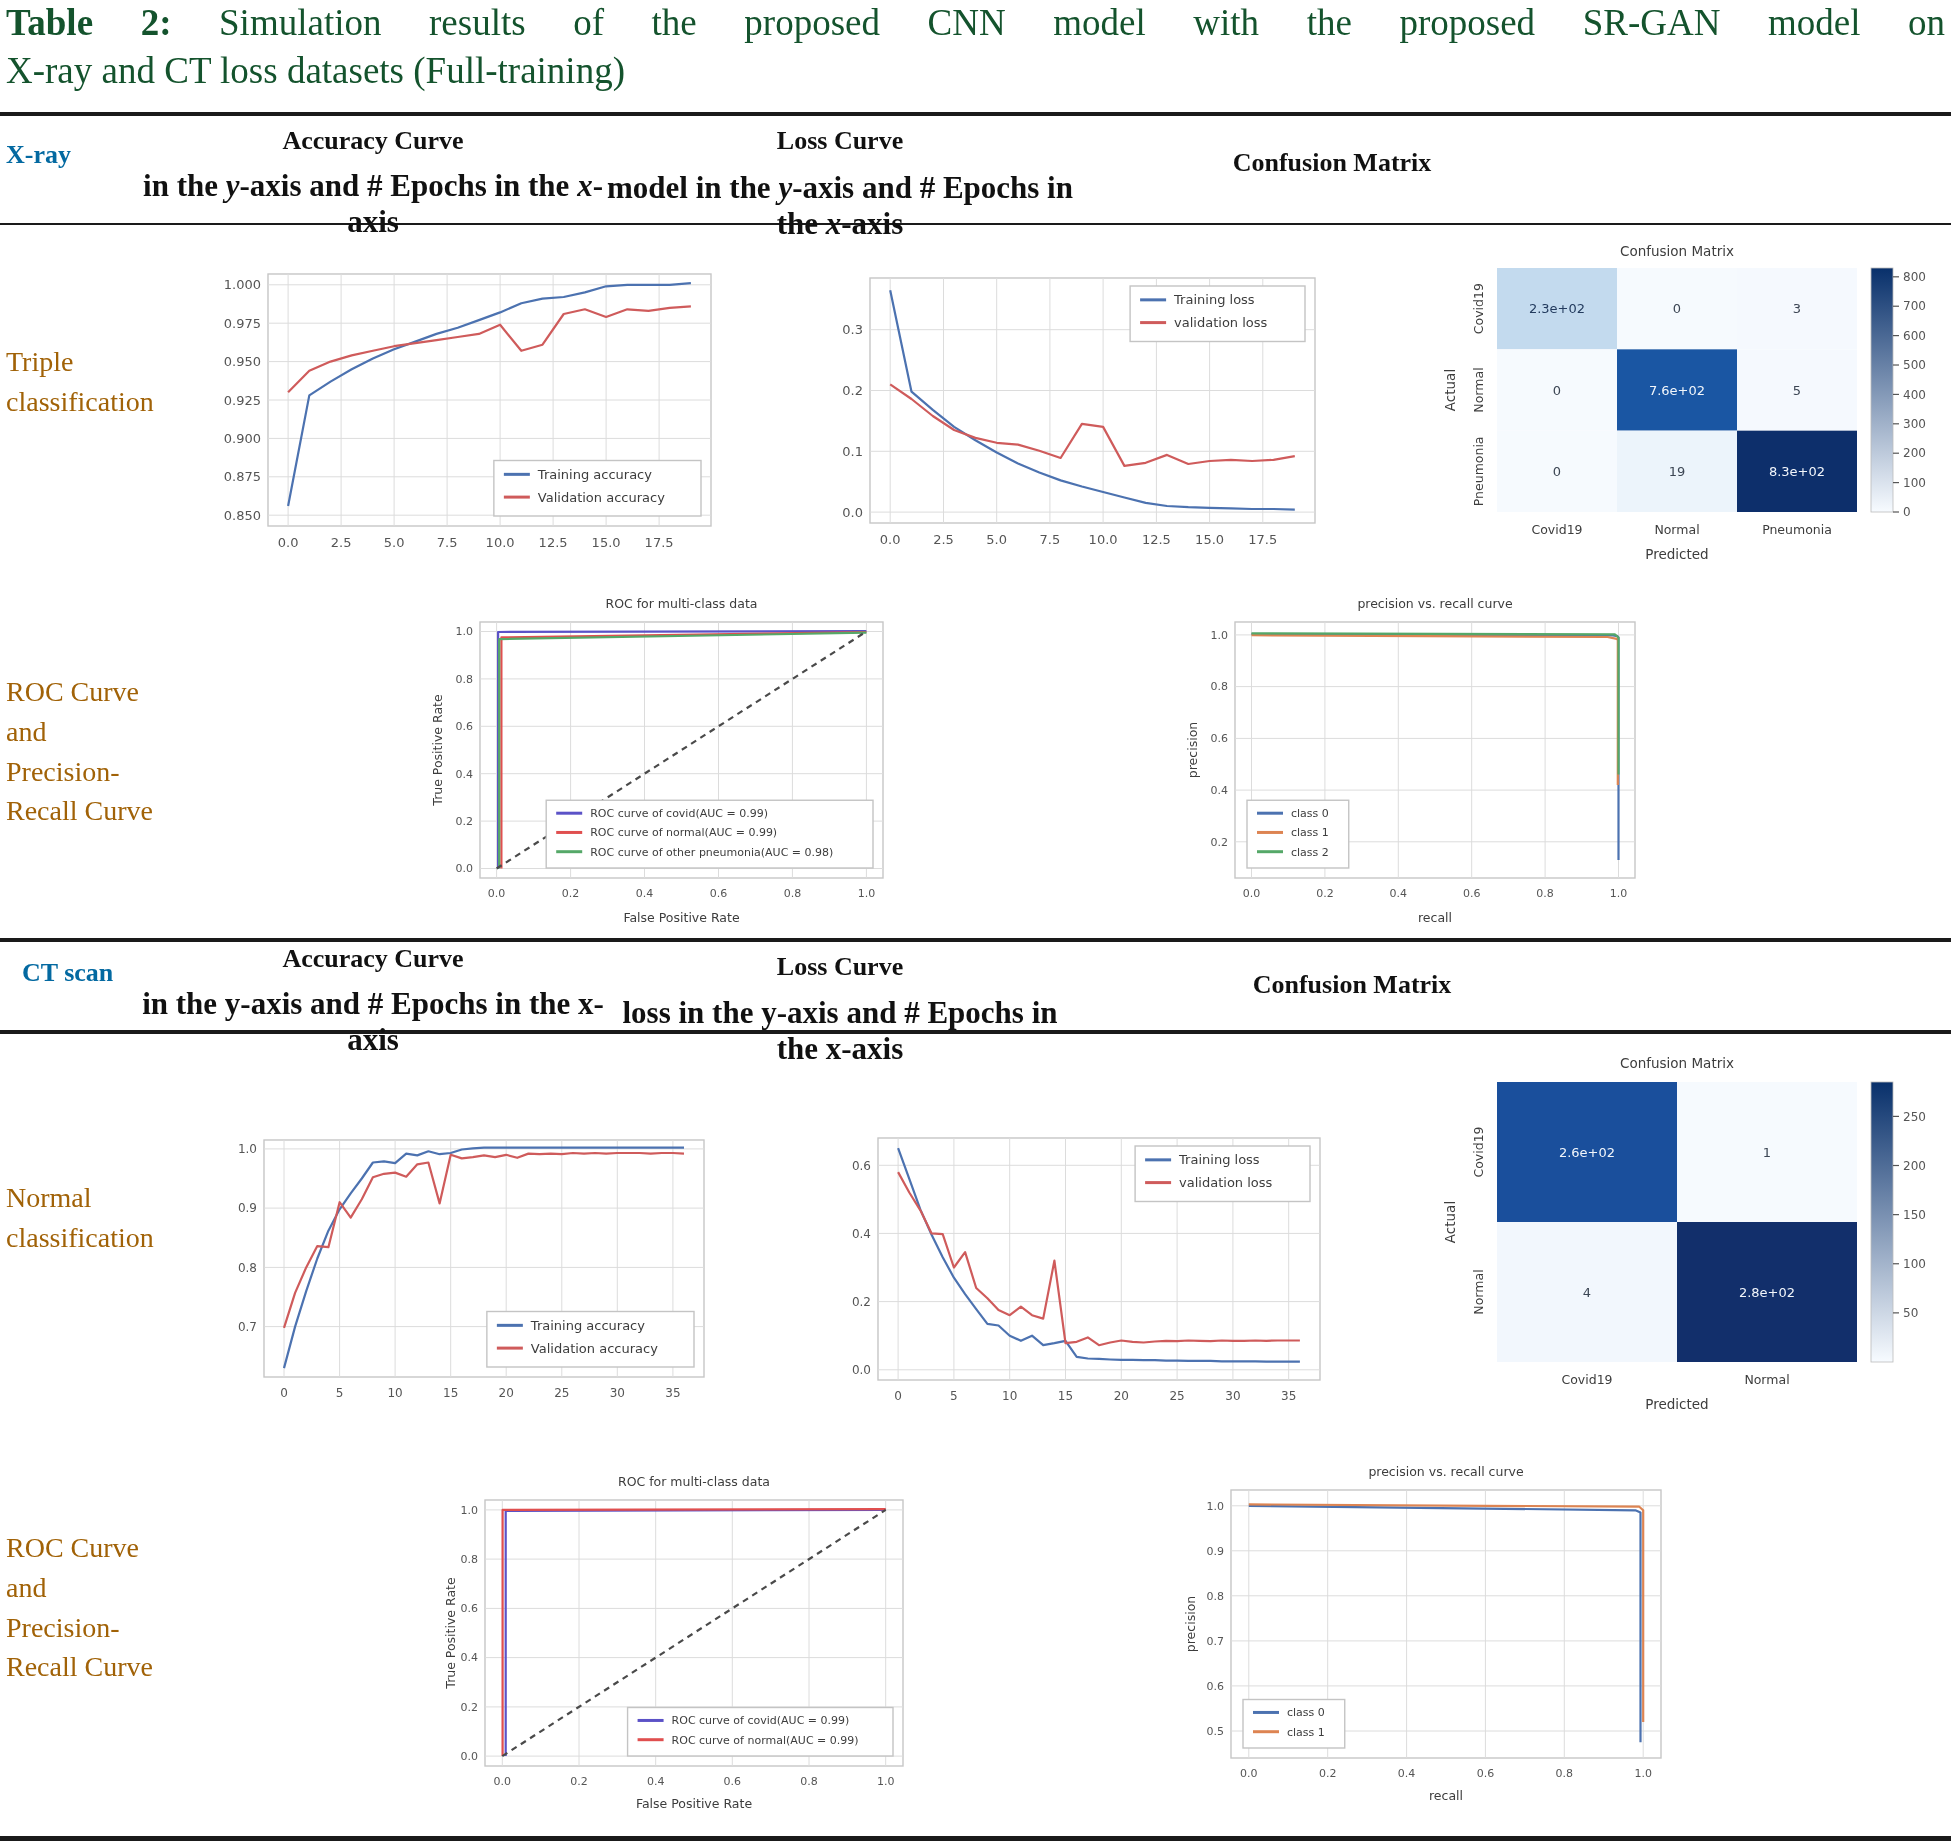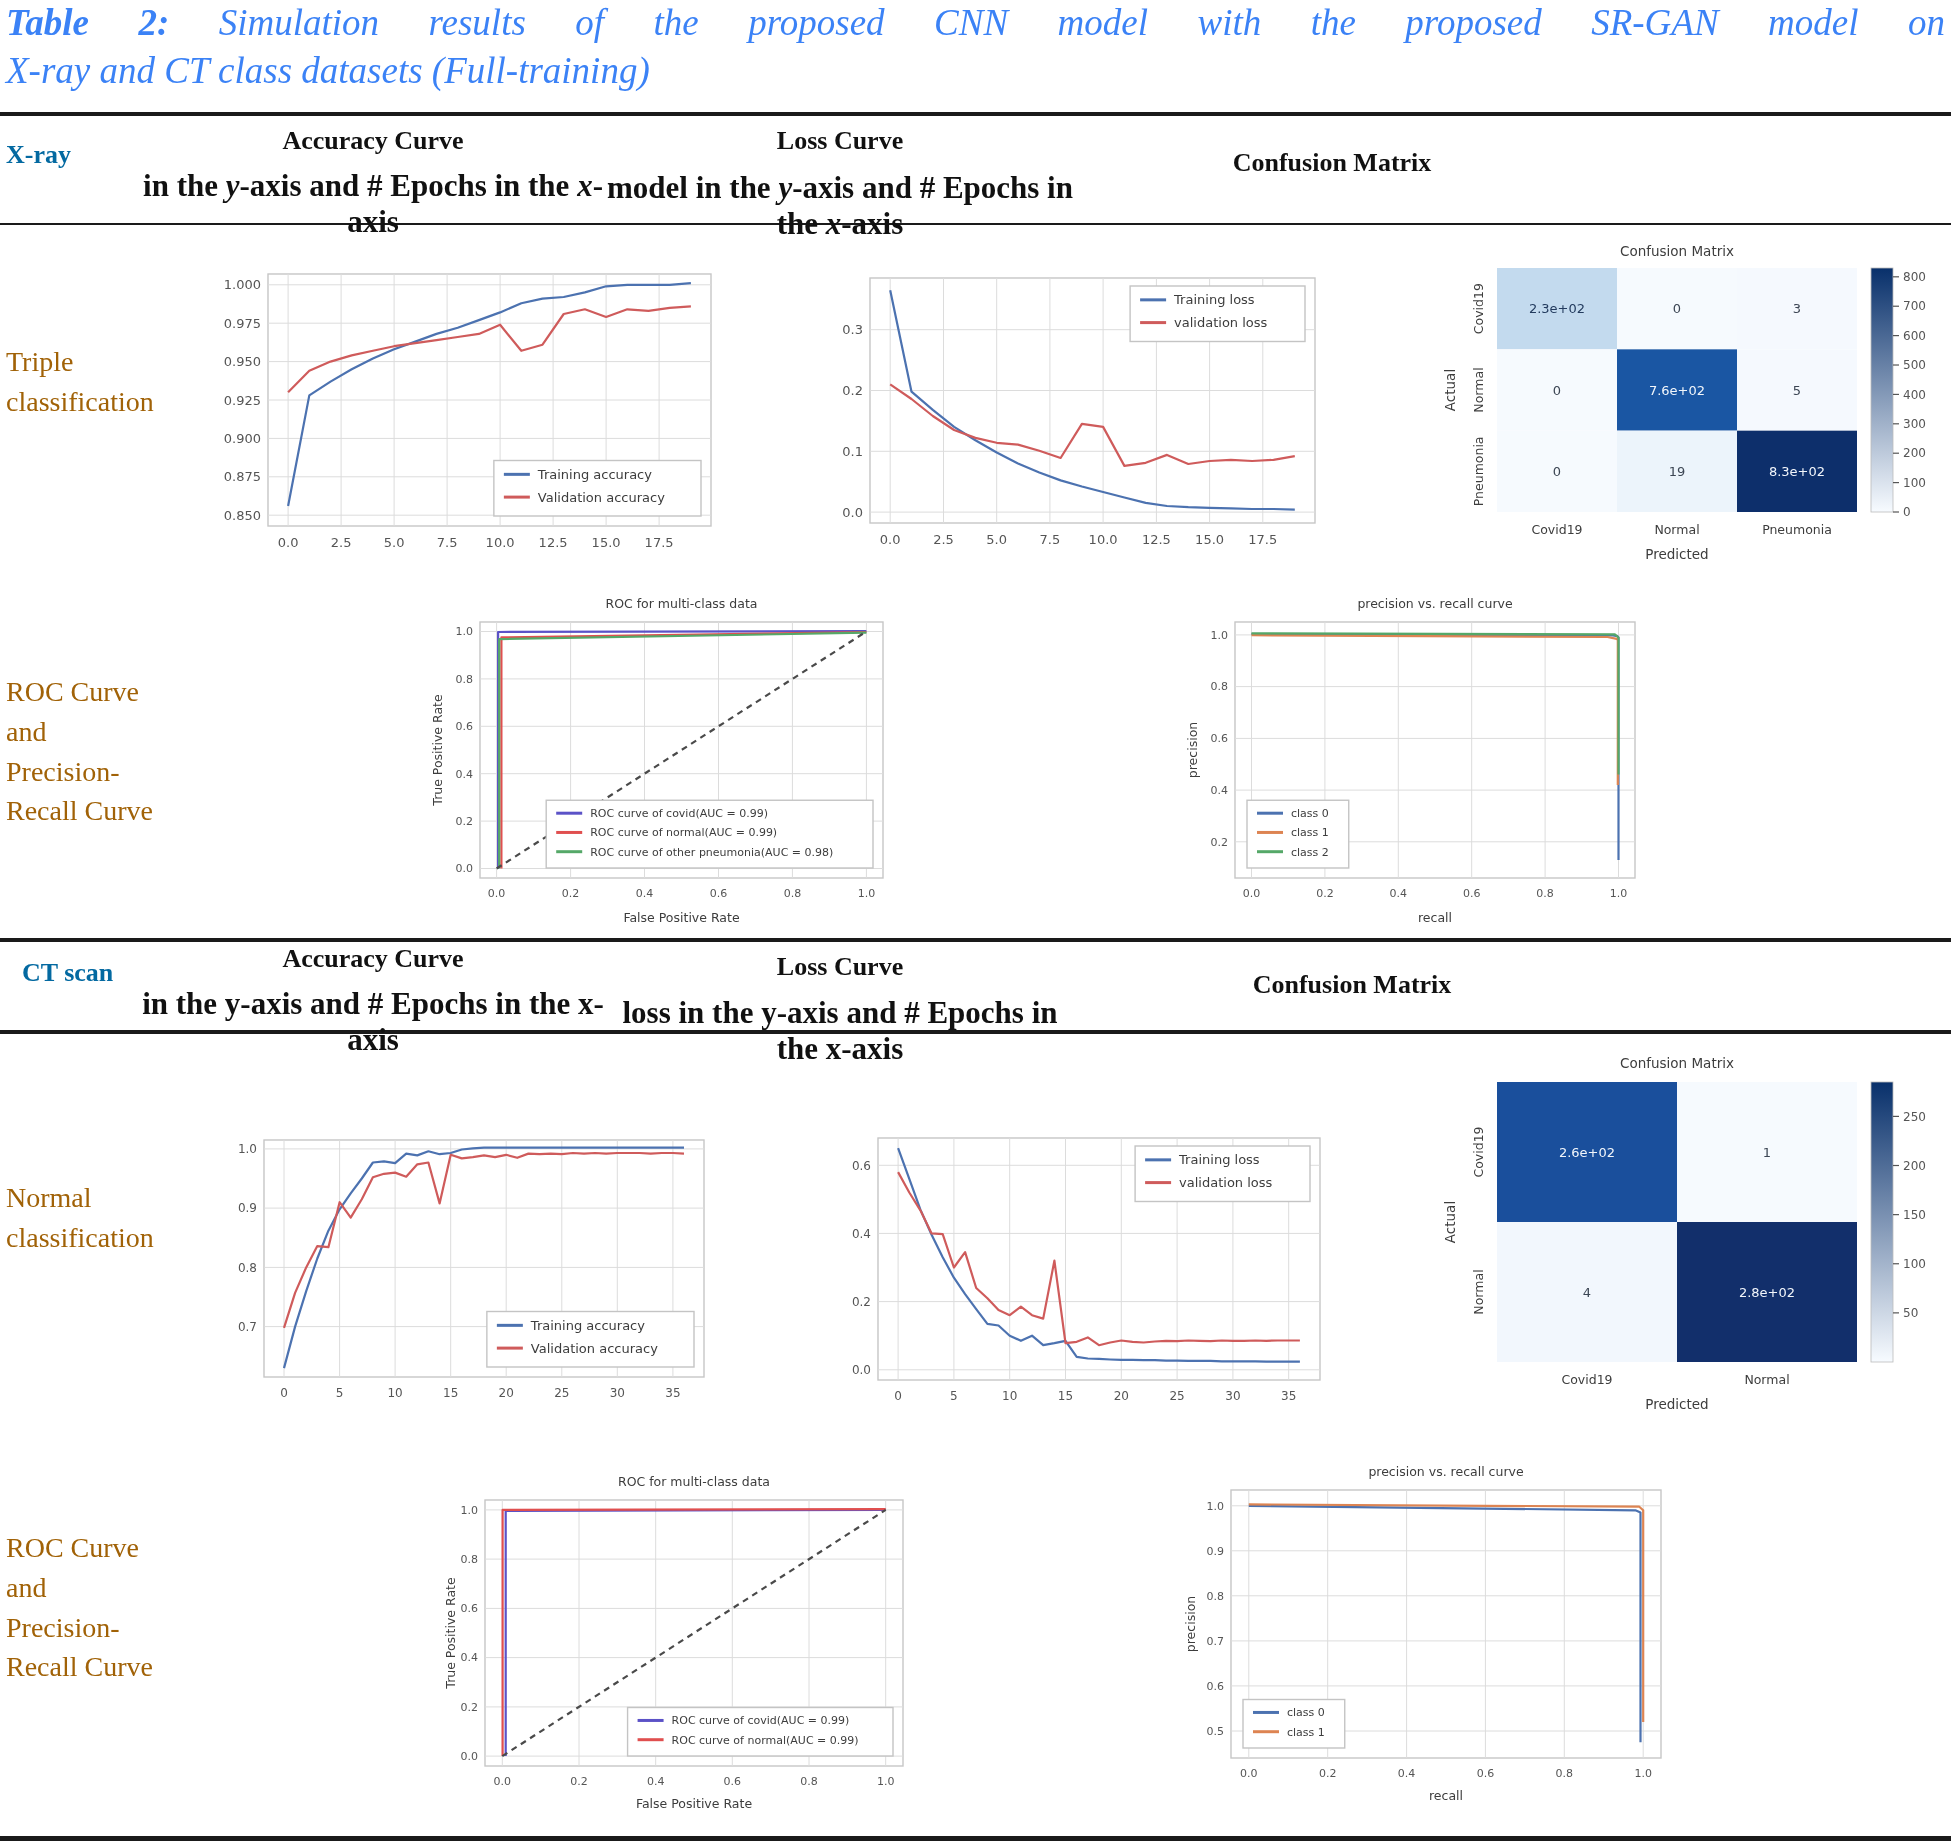--- a/index.html
+++ b/index.html
@@ -1,37 +1,37 @@
 <!DOCTYPE html>
 <html><head>
 <meta charset="utf-8">
 <style>
   html,body{margin:0;padding:0;background:#ffffff;}
   .page{position:relative;width:1951px;height:1846px;background:#ffffff;overflow:hidden;
         font-family:"Liberation Serif", serif;color:#111;}
   .rule{position:absolute;left:0;width:1951px;background:#1a1a1a;}
-  .caption{position:absolute;left:6px;top:0px;width:1939px;font-size:37px;line-height:1.26;color:#3b82f6;font-style:italic;}
+  .caption{position:absolute;left:6px;top:0px;width:1939px;font-size:37px;line-height:1.26;color:#14532d;}
   .tline1{height:48px;overflow:hidden;text-align:justify;}
   .tline1::after{content:"";display:inline-block;width:100%;}
   .colhead{position:absolute;text-align:center;font-weight:bold;color:#111;}
   .ch-title{font-size:26px;}
   .ch-sub{font-size:31px;}
   .rowhead{position:absolute;font-weight:bold;font-size:26px;color:#0369a1;}
   .rowlabel{position:absolute;font-size:28px;line-height:1.42;color:#a16207;}
   svg{position:absolute;overflow:visible;}
   svg text{font-family:"DejaVu Sans", sans-serif;}
 </style>
 </head>
 <body>
 
 <div class="page">
 
   <div class="caption">
     <div class="tline1"><span style="font-weight: bold;">Table 2:</span><span> Simulation results of the proposed CNN model with the proposed SR-GAN model on</span></div>
-    <div class="tline2">X-ray and CT class datasets (Full-training)</div>
+    <div class="tline2">X-ray and CT loss datasets (Full-training)</div>
   </div>
 
   <div class="rule" style="top:112px;height:4px"></div>
   <div class="rule" style="top:223px;height:2px"></div>
   <div class="rule" style="top:938px;height:4px"></div>
   <div class="rule" style="top:1030px;height:4px"></div>
   <div class="rule" style="top:1836px;height:5px"></div>
 
   <div class="rowhead" style="left:6px;top:140px">X-ray</div>
   <div class="colhead" style="left:130px;top:126px;width:486px">

